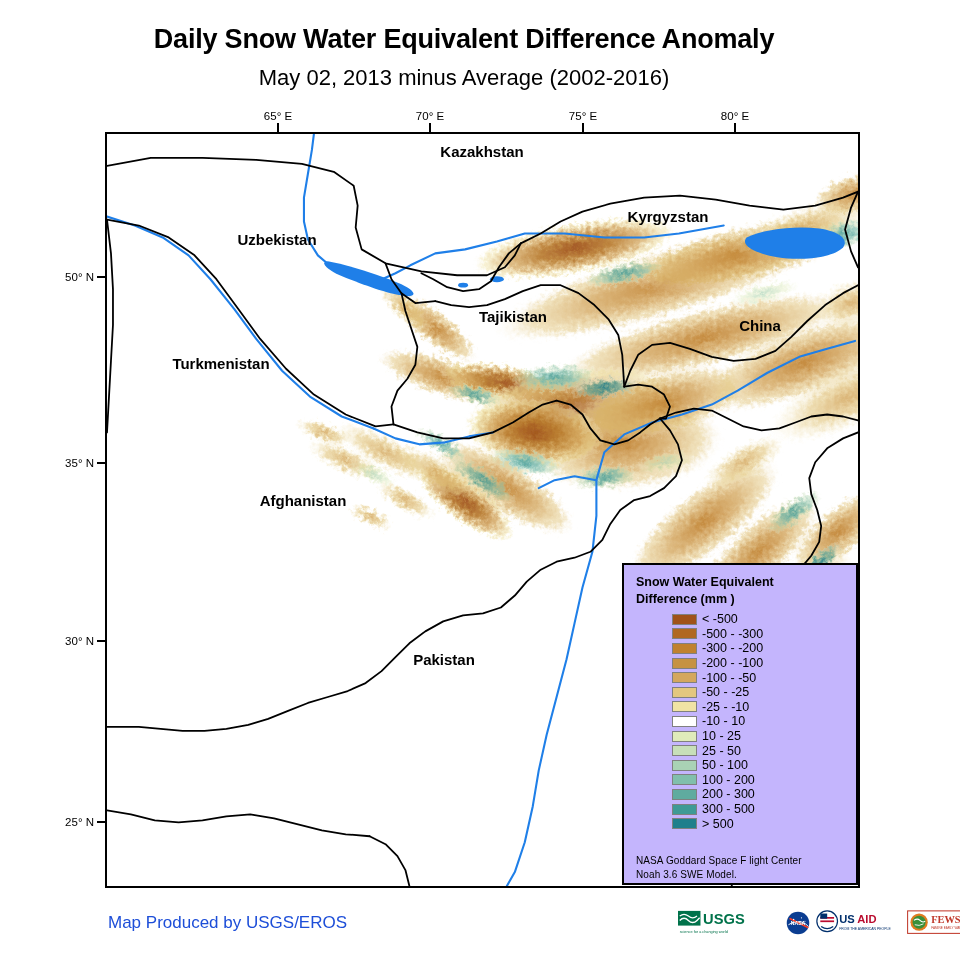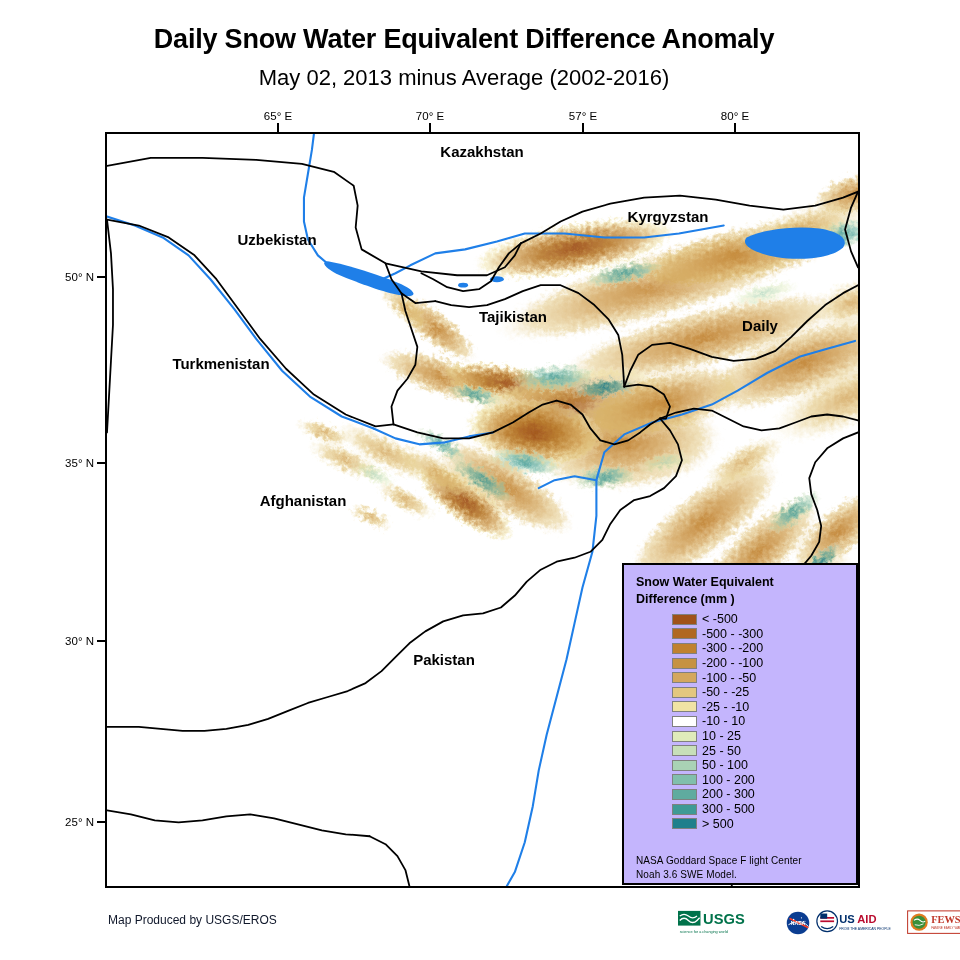--- a/index.html
+++ b/index.html
@@ -134,22 +134,22 @@
     color: #000000;
     line-height: 1.45;
     white-space: pre-line;
     letter-spacing: 0.1px;
   }
 
   
   #credit-text {
     position: absolute;
     left: 108px; top: 913px;
-    font-size: 12px;
-    color: #0f172a;
+    font-size: 17px;
+    color: #1d4ed8;
   }
   #logo-strip {
     position: absolute;
     left: 678px; top: 908px;
     height: 30px;
     display: flex;
     align-items: center;
     gap: 5px;
   }
   .logo { height: 26px; display: block; }
@@ -459,21 +459,21 @@
           <path d="M 264 706 L 280 714 L 292 726 L 300 740 L 304 756"></path>
         </g>
       </g>
     </svg>
   </div>
 </div>
 
 <div id="graticule">
   <div class="tick-label lon-label" style="left:278px">65° E</div>
   <div class="tick-label lon-label" style="left:430px">70° E</div>
-  <div class="tick-label lon-label" style="left:583px">57° E</div>
+  <div class="tick-label lon-label" style="left:583px">75° E</div>
   <div class="tick-label lon-label" style="left:735px">80° E</div>
 
   <div class="tick-mark-h" style="left:278px"></div>
   <div class="tick-mark-h" style="left:430px"></div>
   <div class="tick-mark-h" style="left:583px"></div>
   <div class="tick-mark-h" style="left:735px"></div>
 
   <div class="tick-label lat-label" style="left:48px; top:277px">50° N</div>
   <div class="tick-label lat-label" style="left:48px; top:463px">35° N</div>
   <div class="tick-label lat-label" style="left:48px; top:641px">30° N</div>
@@ -483,21 +483,21 @@
   <div class="tick-mark-v" style="top:463px"></div>
   <div class="tick-mark-v" style="top:641px"></div>
   <div class="tick-mark-v" style="top:822px"></div>
 </div>
 
 <div id="country-labels">
     <div class="country-label" style="left: 482px; top: 151px;">Kazakhstan</div>
     <div class="country-label" style="left: 277px; top: 239px;">Uzbekistan</div>
     <div class="country-label" style="left: 668px; top: 216px;">Kyrgyzstan</div>
     <div class="country-label" style="left: 513px; top: 316px;">Tajikistan</div>
-    <div class="country-label" style="left: 760px; top: 325px;">Daily</div>
+    <div class="country-label" style="left: 760px; top: 325px;">China</div>
     <div class="country-label" style="left: 221px; top: 363px;">Turkmenistan</div>
     <div class="country-label" style="left: 303px; top: 500px;">Afghanistan</div>
     <div class="country-label" style="left: 444px; top: 659px;">Pakistan</div>
   </div>
 
 <div id="legend-box">
   <div id="legend-title">Snow Water Equivalent
 Difference (mm )</div>
   <div id="legend-items">
       <div class="legend-row">

